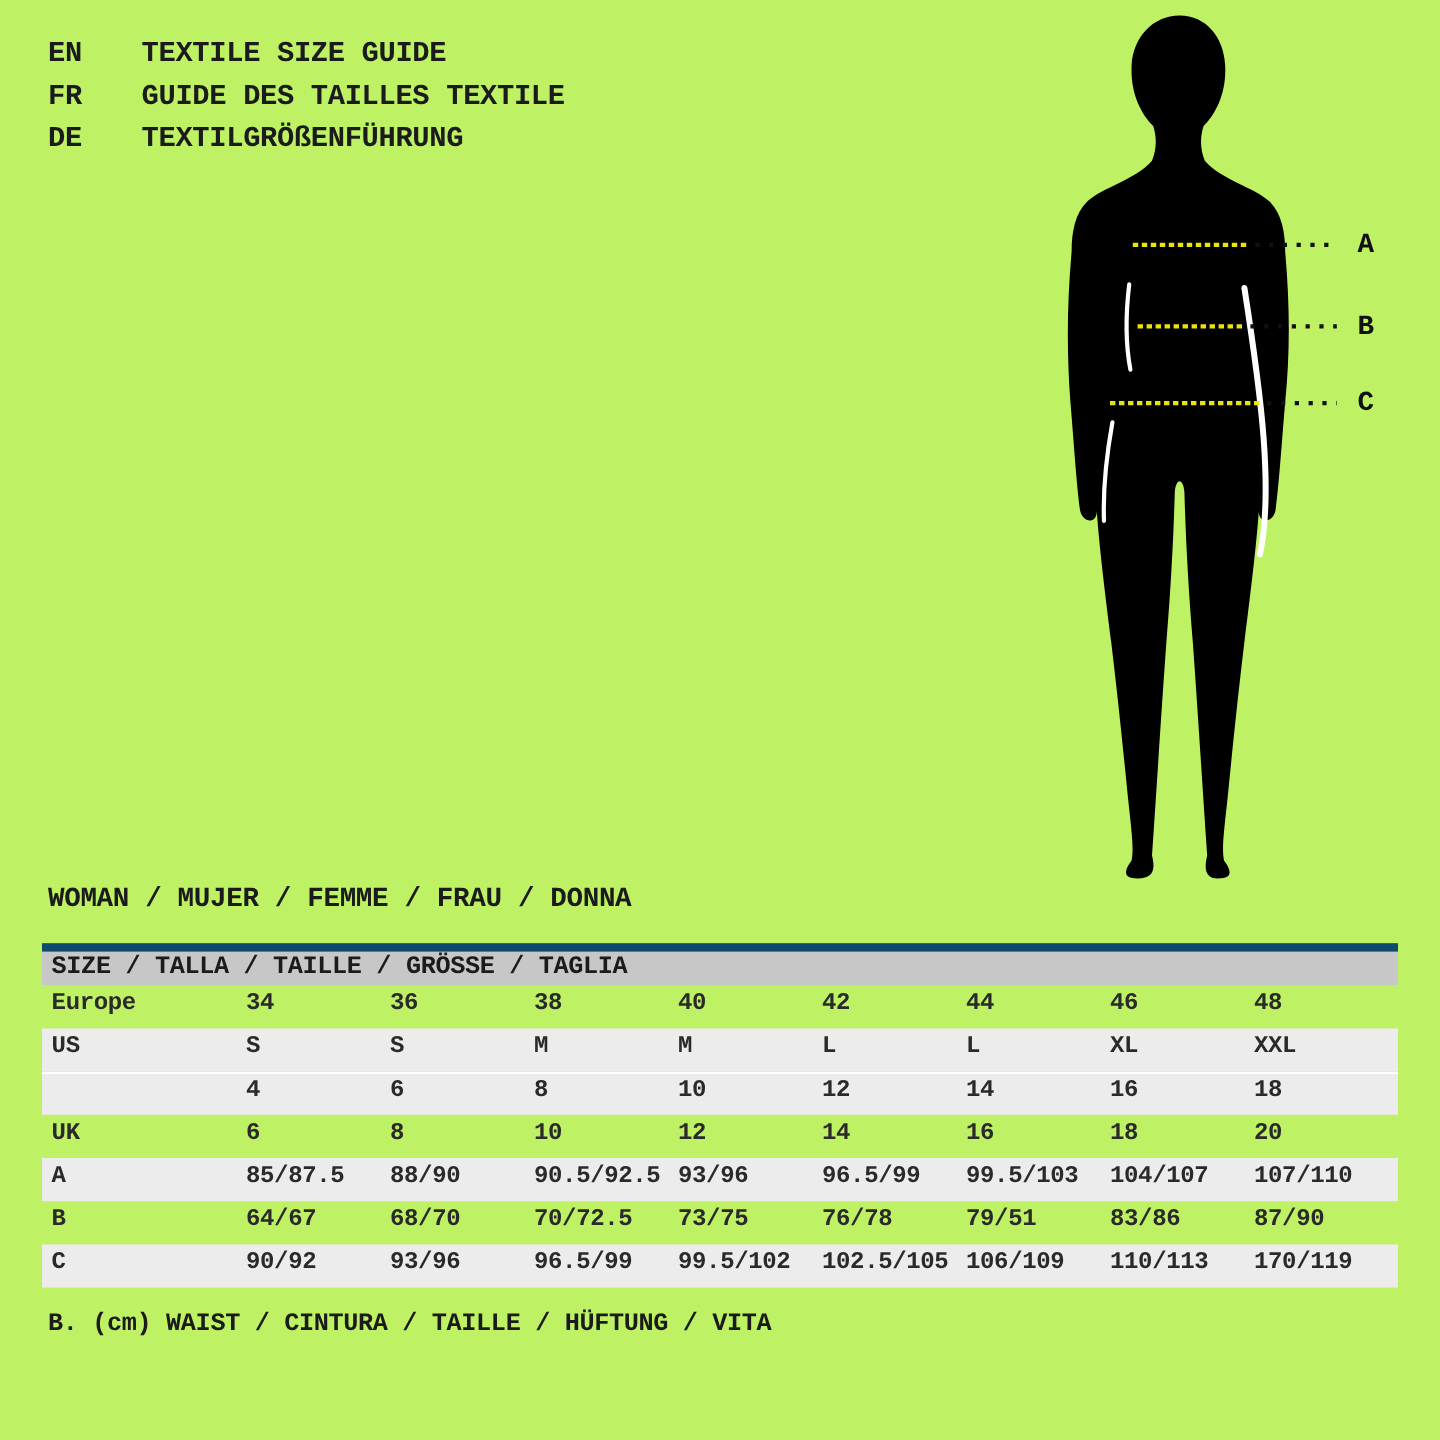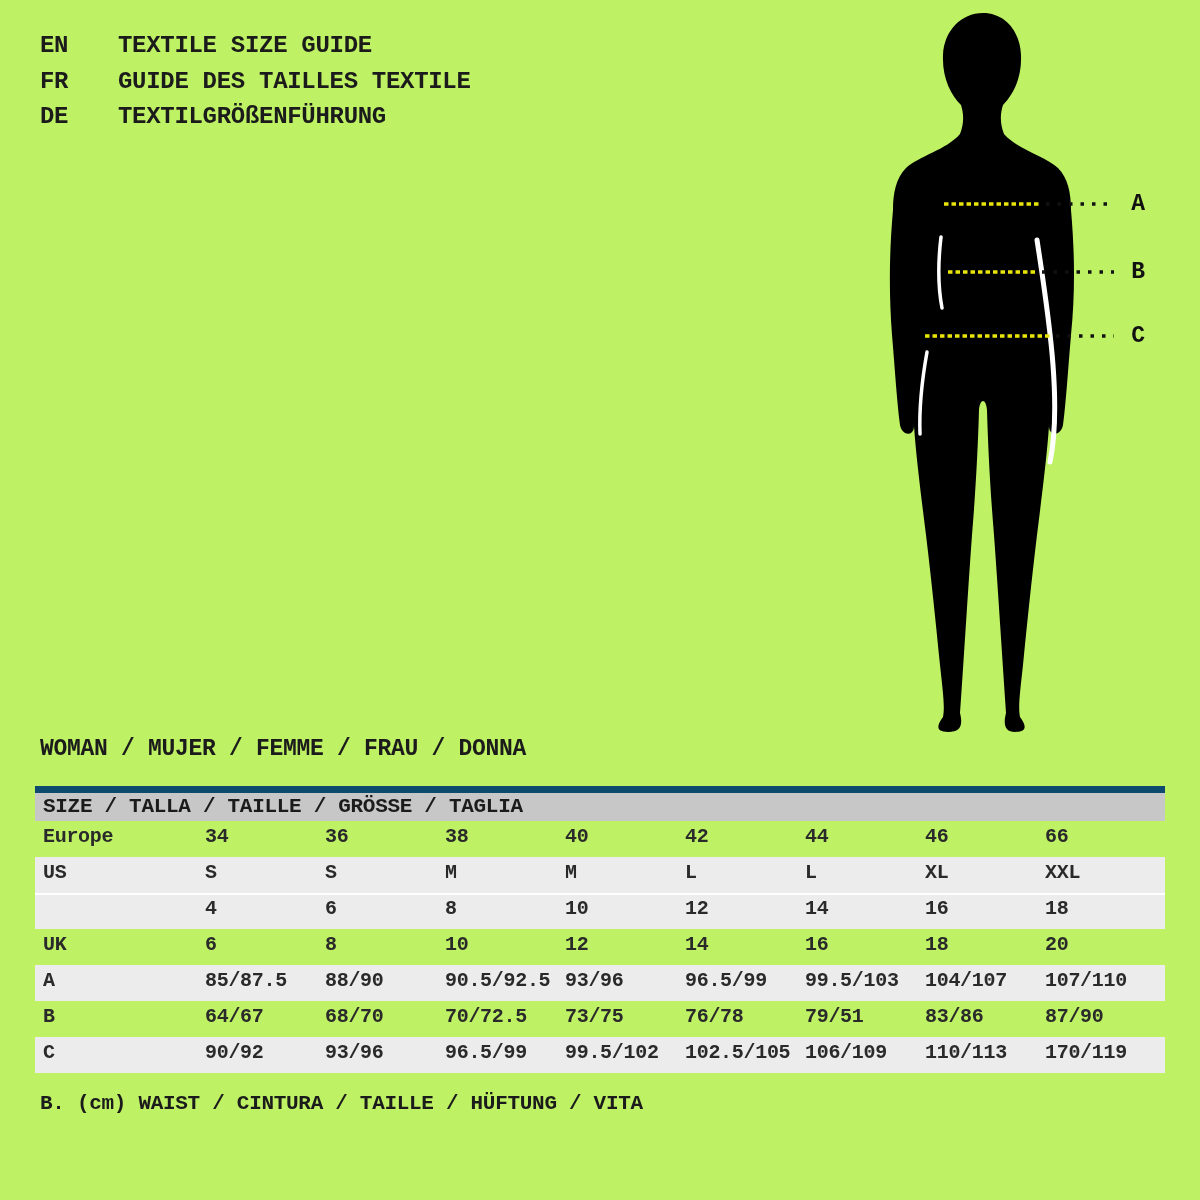--- a/index.html
+++ b/index.html
@@ -120,21 +120,21 @@
 
     <div class="st-row">
       <span class="lbl">Europe</span>
       <span class="val">34</span>
       <span class="val">36</span>
       <span class="val">38</span>
       <span class="val">40</span>
       <span class="val">42</span>
       <span class="val">44</span>
       <span class="val">46</span>
-      <span class="val">66</span>
+      <span class="val">48</span>
     </div>
 
     <div class="st-row bg-gray">
       <span class="lbl">US</span>
       <span class="val">S</span>
       <span class="val">S</span>
       <span class="val">M</span>
       <span class="val">M</span>
       <span class="val">L</span>
       <span class="val">L</span>

